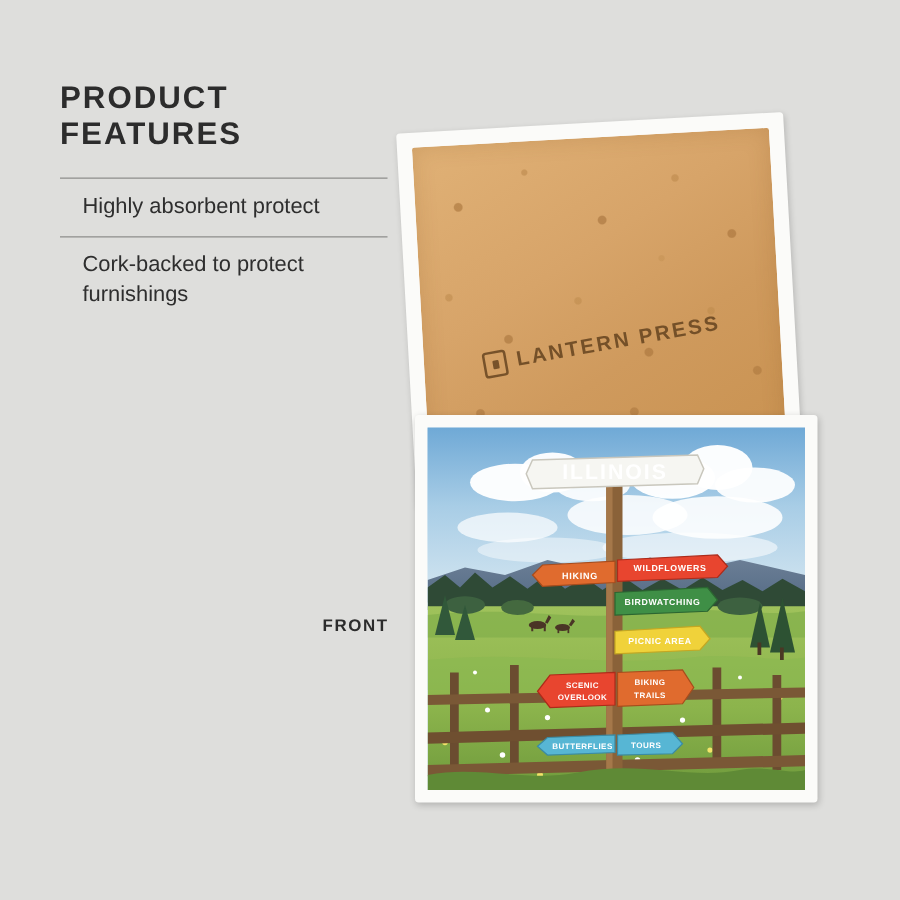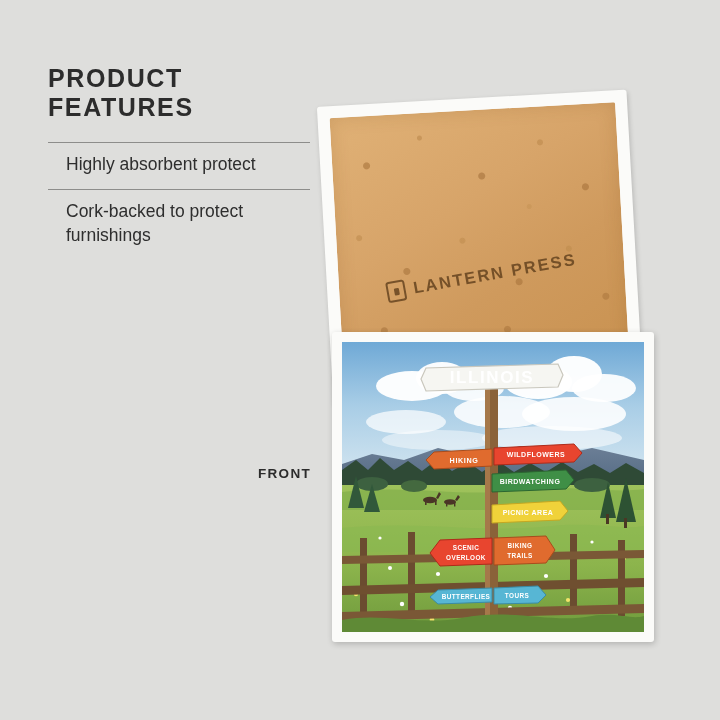--- a/index.html
+++ b/index.html
@@ -47,21 +47,21 @@
 
   
   .label {
     position: absolute;
     font-size: 13.5px;
     font-weight: bold;
     letter-spacing: 1.3px;
     color: #2c2c2c;
   }
   .label-back { left: 418px; top: 102px; }
-  .label-front { left: 258px; top: 466px; }
+  .label-front { left: 258px; top: 493px; }
 
   
   .coaster {
     position: absolute;
     box-sizing: border-box;
   }
 
   
   .coaster-back {
     left: 325px;

